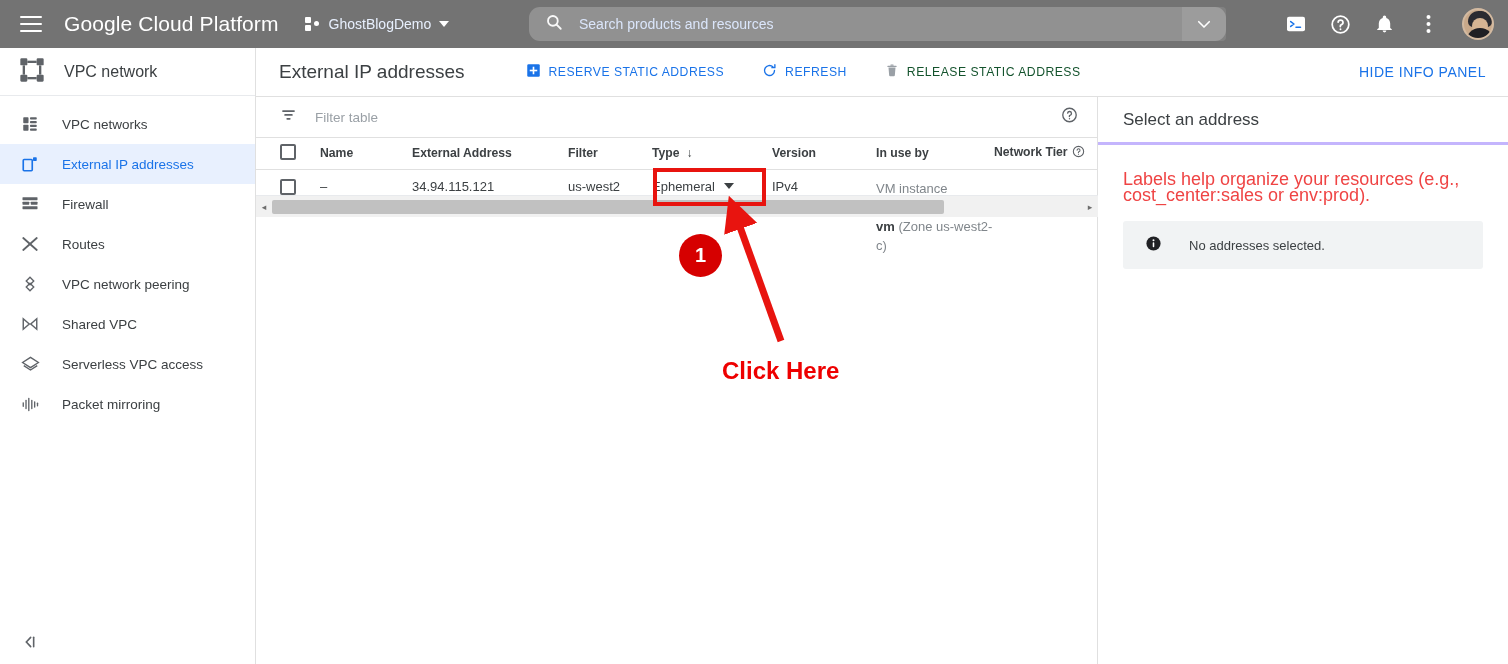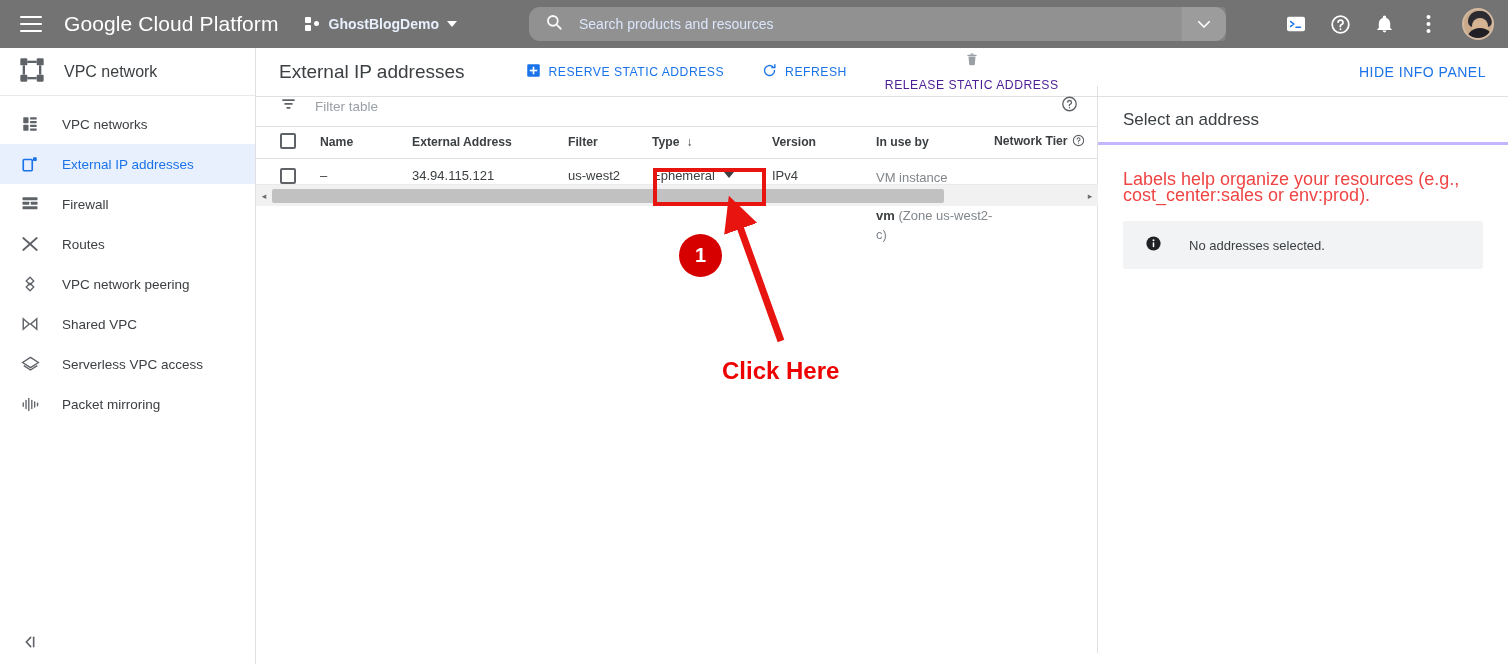--- a/index.html
+++ b/index.html
@@ -33,21 +33,21 @@
     display: flex; align-items: center; gap: 8px;
     margin-left: 26px; cursor: pointer;
   }
   .proj-icon { position: relative; width: 16px; height: 14px; }
   .proj-icon i {
     position: absolute; background: #fff; display: block; border-radius: 1px;
   }
   .proj-icon i.a { width:6px; height:6px; left:0; top:0; }
   .proj-icon i.b { width:6px; height:6px; left:0; top:8px; }
   .proj-icon i.c { width:5px; height:5px; left:9px; top:4px; border-radius:50%; }
-  .project-name { color: #e8f0fe; font-size: 14px; white-space: nowrap; font-weight: bold; }
+  .project-name { color: #e8f0fe; font-size: 14px; white-space: nowrap; }
   .caret-down {
     width: 0; height: 0; border-left: 5px solid transparent;
     border-right: 5px solid transparent; border-top: 6px solid #fff;
   }
   .searchbar {
     position: absolute; left: 529px; top: 7px;
     width: 697px; height: 34px;
     background: #4285f4cc; background: rgba(255,255,255,0.22);
     border-radius: 11px; display: flex; align-items: center;
     cursor: text;
@@ -120,29 +120,29 @@
     display: flex; align-items: center; position: relative;
   }
   .page-title { font-size: 19px; color: #3c4043; margin-left: 23px; }
   .actions { display: flex; align-items: center; gap: 0px; margin-left: 49px; }
   .act-btn {
     display: flex; align-items: center; gap: 8px;
     padding: 6px 12px; cursor: pointer;
     font-size: 12.2px; letter-spacing: .5px; font-weight: 500;
     color: #1a73e8; white-space: nowrap;
   }
-  .act-btn.disabled { color: #4c1d95; cursor: default; flex-direction: column; }
+  .act-btn.disabled { color: #14532d; cursor: default; }
   .hide-panel {
     position: absolute; right: 22px; top: 50%; transform: translateY(-50%);
     color: #1a73e8; font-size: 14px; letter-spacing:.5px; font-weight:500;
     cursor: pointer;
   }
 
   .table-wrap {
-    position: absolute; left: 0; top: 38px;
+    position: absolute; left: 0; top: 49px;
     width: 842px; height: 567px;
     border-right: 1px solid #e0e0e0;
   }
   .filter-row {
     height: 41px; display: flex; align-items: center;
     border-bottom: 1px solid #e0e0e0; position: relative;
   }
   .filter-ico { margin-left: 24px; margin-right: 18px; }
   .filter-placeholder { color: #9aa0a6; font-size: 13.5px; }
   .filter-help {

